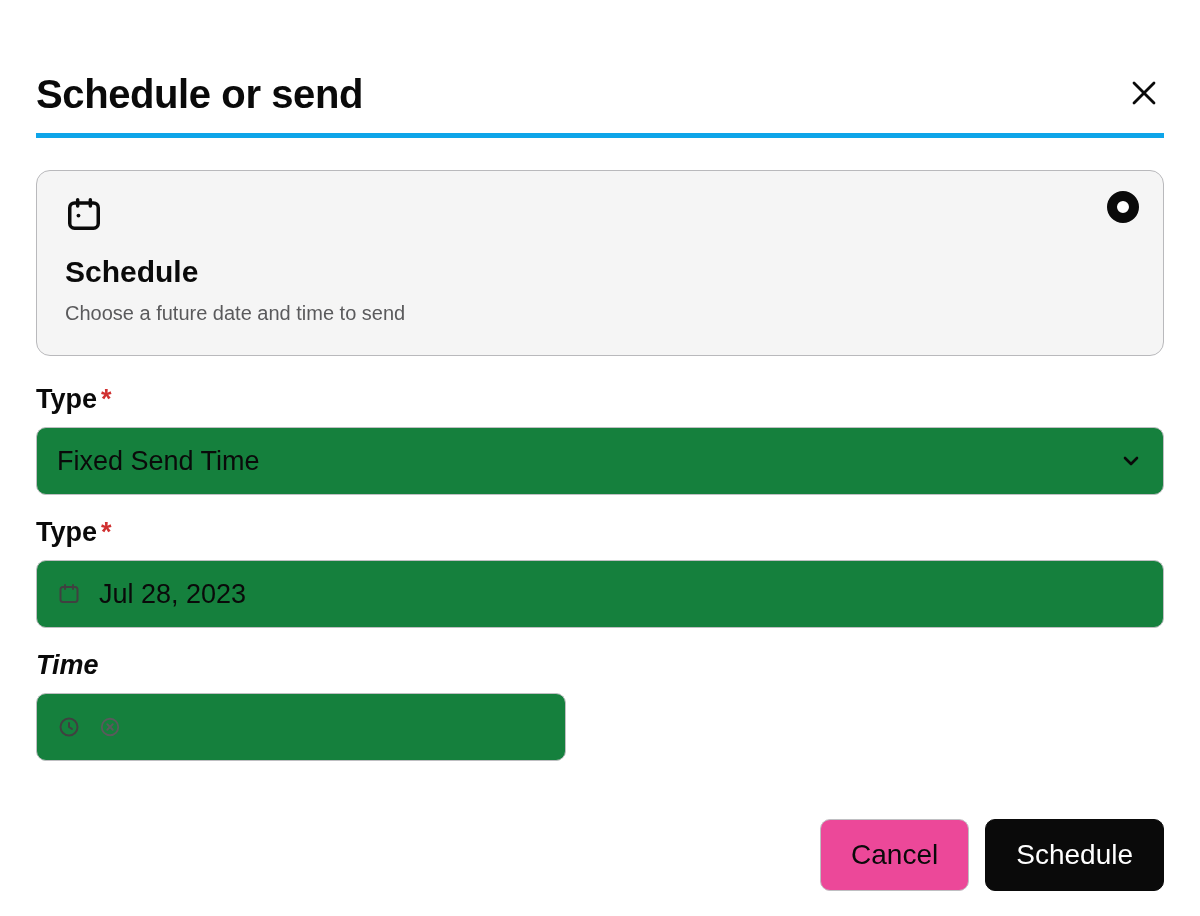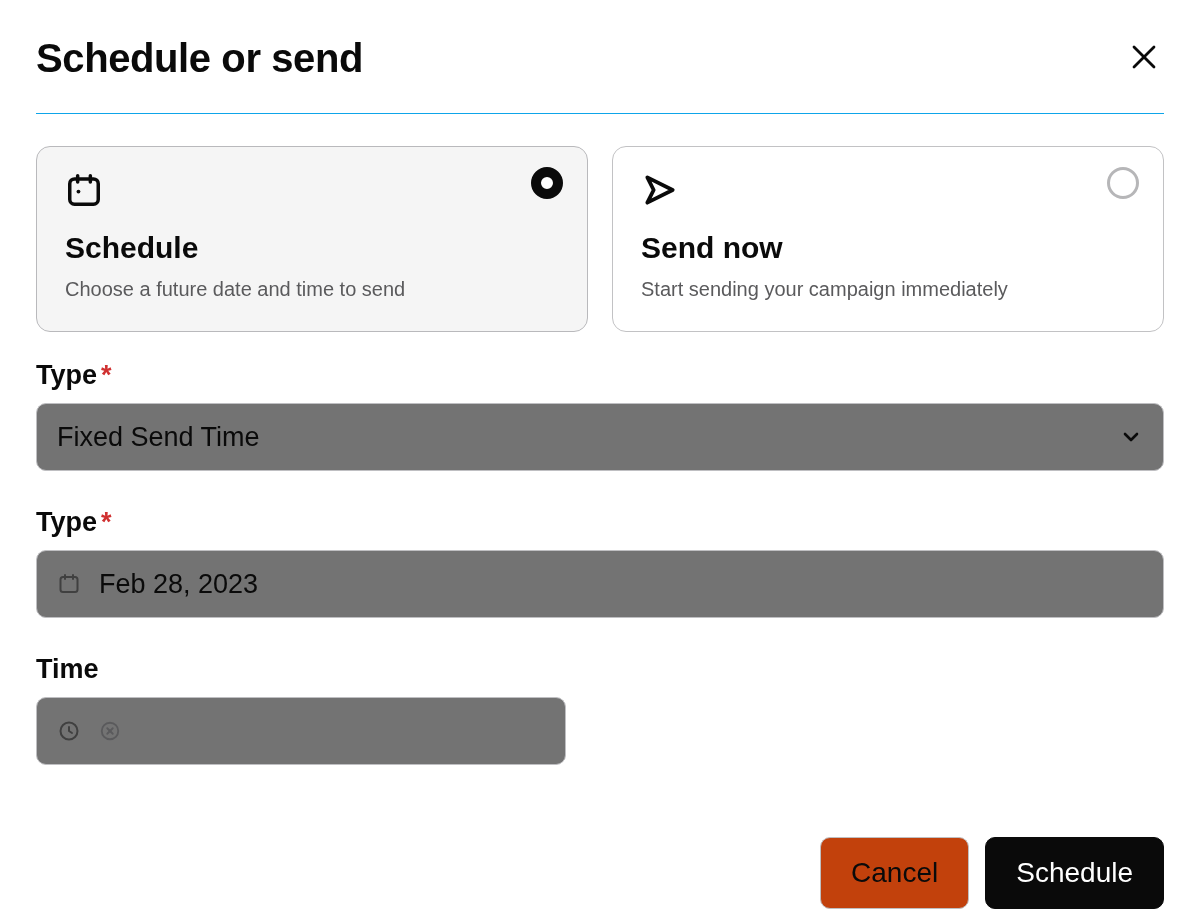--- a/index.html
+++ b/index.html
@@ -11,23 +11,24 @@
       font-family: -apple-system, BlinkMacSystemFont, "Segoe UI", Helvetica, Arial, sans-serif;
       color: #0a0a0a;
       background: #fff;
       padding: 36px;
       width: 1200px;
     }
     .header {
       display: flex;
       justify-content: space-between;
       align-items: center;
-      padding-bottom: 32px;
-      border-bottom: 1px solid #0ea5e9;
+      padding-bottom: 16px;
+      border-bottom: 5px solid #0ea5e9;
       margin-bottom: 32px;
+      margin-top: 36px;
     }
     .title {
       font-size: 40px;
       font-weight: 700;
       letter-spacing: -0.4px;
     }
     .close-btn {
       width: 40px;
       height: 40px;
       display: flex;
@@ -78,25 +79,26 @@
     }
     .radio.checked {
       border: 10px solid #0a0a0a;
       background: #fff;
     }
     .radio.unchecked {
       border: 3px solid #b6b6b8;
       background: #fff;
     }
     .field-group {
-      margin-bottom: 36px;
+      margin-bottom: 22px;
     }
     .field-row {
       display: flex;
       gap: 69px;
+      font-style: italic;
     }
     .field-row .field-group {
       flex: 1;
     }
     .field-label {
       font-size: 27px;
       font-weight: 600;
       margin-bottom: 12px;
       display: block;
     }
@@ -108,21 +110,21 @@
     .input-box {
       width: 100%;
       border: 1.5px solid #bfbfc2;
       border-radius: 10px;
       height: 68px;
       display: flex;
       align-items: center;
       padding: 0 20px;
       font-size: 27px;
       color: #0a0a0a;
-      background: #737373;
+      background: #15803d;
       cursor: pointer;
       position: relative;
     }
     .input-box .val {
       flex: 1;
     }
     .input-box .leading-icon {
       margin-right: 18px;
       display: flex;
       align-items: center;
@@ -144,21 +146,21 @@
       padding: 0 30px;
       border-radius: 10px;
       font-size: 28px;
       font-weight: 500;
       cursor: pointer;
       display: flex;
       align-items: center;
       justify-content: center;
     }
     .btn-secondary {
-      background: #c2410c;
+      background: #ec4899;
       border: 1.5px solid #bfbfc2;
       color: #0a0a0a;
     }
     .btn-primary {
       background: #0a0a0a;
       border: 1.5px solid #0a0a0a;
       color: #fff;
     }
   </style>
 </head>
@@ -184,30 +186,20 @@
         <rect x="3" y="5" width="18" height="16" rx="3"></rect>
         <line x1="8" y1="3" x2="8" y2="7"></line>
         <line x1="16" y1="3" x2="16" y2="7"></line>
         <circle cx="8.5" cy="13" r="1.2" fill="#0a0a0a" stroke="none"></circle>
       </svg>
     </div>
     <div class="card-title">Schedule</div>
     <div class="card-desc">Choose a future date and time to send</div>
   </div>
 
-  <div class="card">
-    <div class="radio unchecked"></div>
-    <div class="card-icon">
-      <svg width="38" height="38" viewBox="0 0 24 24" fill="none" stroke="#0a0a0a" stroke-width="2.4" stroke-linecap="round" stroke-linejoin="round">
-        <path d="M4 4 L20 12 L4 20 L8 12 Z"></path>
-      </svg>
-    </div>
-    <div class="card-title">Send now</div>
-    <div class="card-desc">Start sending your campaign immediately</div>
-  </div>
 </div>
 
 <div class="field-group">
   <label class="field-label">
     <span>Type</span><span class="req">*</span>
   </label>
   <div class="input-box">
     <span class="val">Fixed Send Time</span>
     <span class="trailing">
       <svg width="24" height="24" viewBox="0 0 24 24" fill="none" stroke="#0a0a0a" stroke-width="2.6" stroke-linecap="round" stroke-linejoin="round">
@@ -222,21 +214,21 @@
     <span>Type</span><span class="req">*</span>
   </label>
   <div class="input-box">
     <span class="leading-icon">
       <svg width="24" height="24" viewBox="0 0 24 24" fill="none" stroke="#404040" stroke-width="2" stroke-linecap="round" stroke-linejoin="round">
         <rect x="3.5" y="5" width="17" height="15" rx="2.5"></rect>
         <line x1="8" y1="3" x2="8" y2="7"></line>
         <line x1="16" y1="3" x2="16" y2="7"></line>
       </svg>
     </span>
-    <span class="val">Feb 28, 2023</span>
+    <span class="val">Jul 28, 2023</span>
   </div>
 </div>
 
 <div class="field-row">
   <div class="field-group">
     <label class="field-label">Time</label>
     <div class="input-box">
       <span class="leading-icon">
         <svg width="24" height="24" viewBox="0 0 24 24" fill="none" stroke="#404040" stroke-width="2" stroke-linecap="round" stroke-linejoin="round">
           <circle cx="12" cy="12" r="8.5"></circle>

